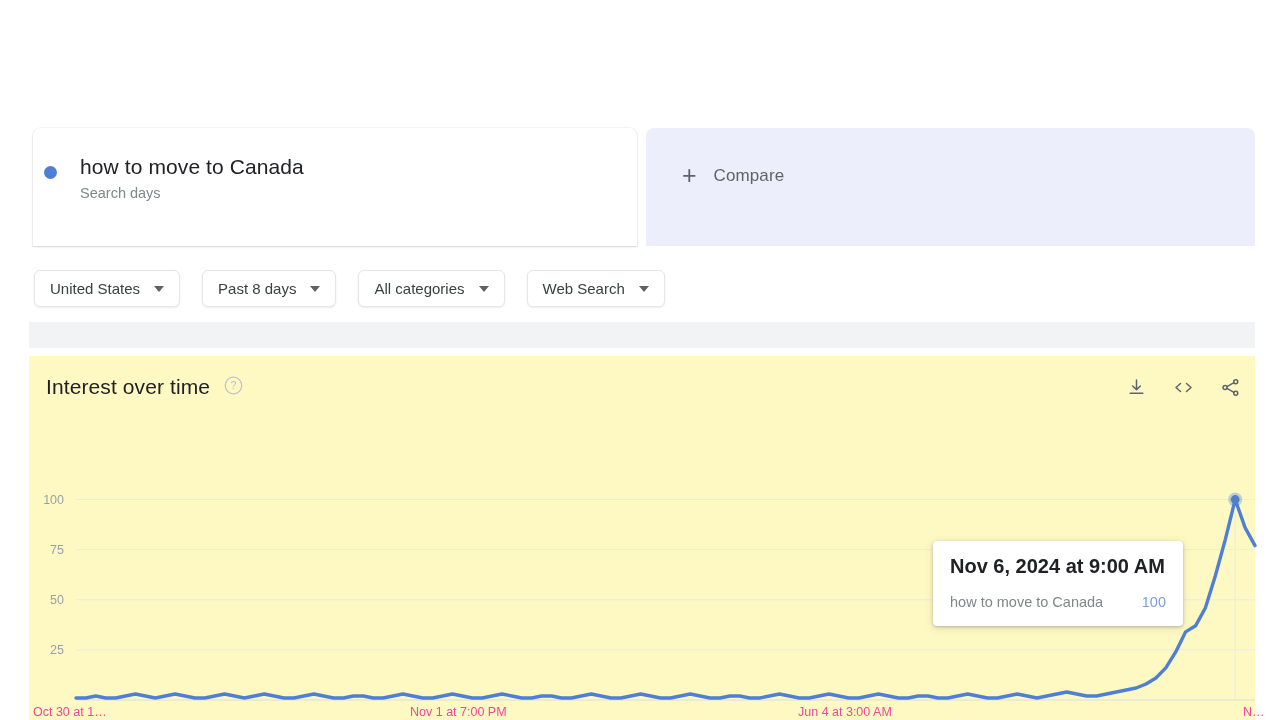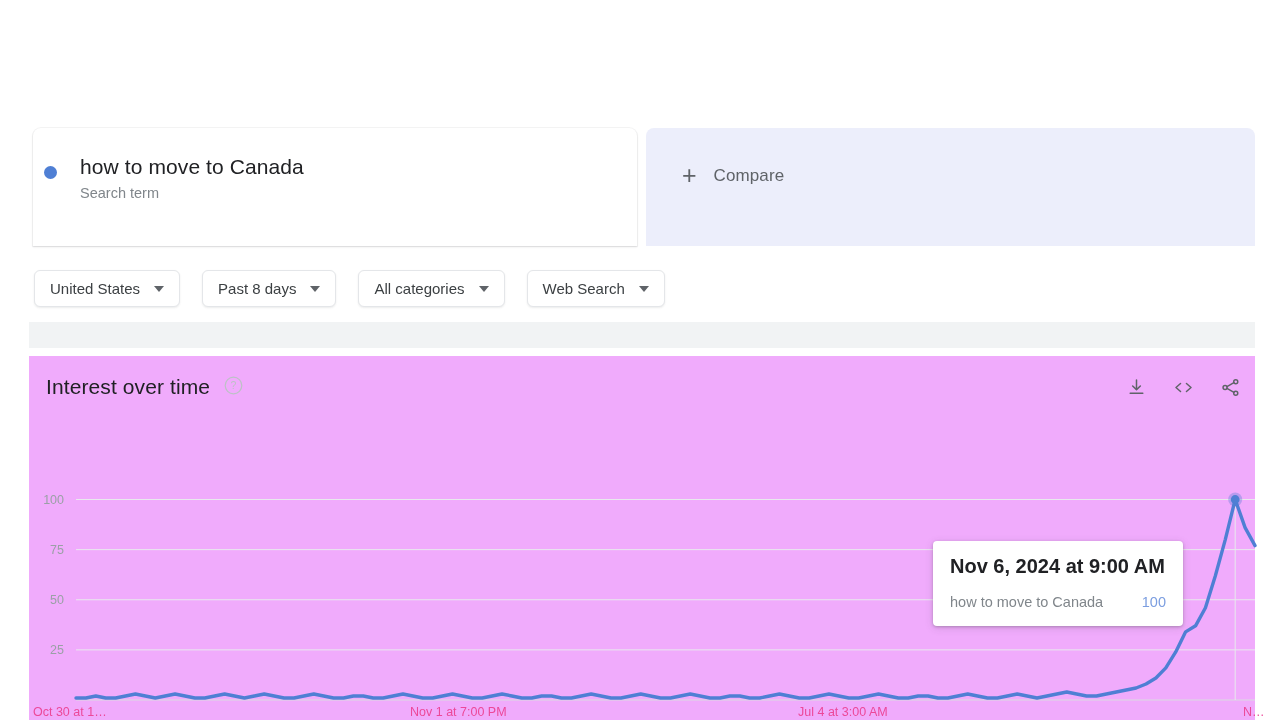--- a/index.html
+++ b/index.html
@@ -124,21 +124,21 @@
     background: #f1f3f4;
   }
 
   
   #chart-panel {
     position: absolute;
     left: 29px;
     top: 356px;
     width: 1226px;
     height: 364px;
-    background: #f0abfc;
+    background: #fef9c3;
   }
   #chart-head {
     position: absolute;
     left: 17px;
     top: 18px;
     display: flex;
     align-items: center;
   }
   #chart-title {
     font-size: 21px;
@@ -220,21 +220,21 @@
   }
 </style>
 </head>
 <body>
 
 <div id="term-bar">
   <div class="term-card">
     <div class="legend-dot"></div>
     <div class="term-text">
       <div class="term-title">how to move to Canada</div>
-      <div class="term-sub">Search term</div>
+      <div class="term-sub">Search days</div>
     </div>
   </div>
   <div class="compare-card">
     <span class="compare-plus">+</span>
     <span class="compare-label">Compare</span>
   </div>
 </div>
 
 <div id="filters">
   <div class="chip">
@@ -309,21 +309,21 @@
 
 <div id="ytick-layer">
     <div class="ytick" style="left: 22px; top: 492.5px;">100</div>
     <div class="ytick" style="left: 22px; top: 542.625px;">75</div>
     <div class="ytick" style="left: 22px; top: 592.75px;">50</div>
     <div class="ytick" style="left: 22px; top: 642.875px;">25</div>
   </div>
 <div id="xtick-layer">
     <div class="xtick" style="left: 33px; top: 705px;">Oct 30 at 1…</div>
     <div class="xtick" style="left: 410px; top: 705px;">Nov 1 at 7:00 PM</div>
-    <div class="xtick" style="left: 798px; top: 705px;">Jul 4 at 3:00 AM</div>
+    <div class="xtick" style="left: 798px; top: 705px;">Jun 4 at 3:00 AM</div>
     <div class="xtick" style="left: 1243px; top: 705px;">N…</div>
   </div>
 
 <div id="tooltip">
   <div id="tt-date">Nov 6, 2024 at 9:00 AM</div>
   <div id="tt-row">
     <span id="tt-term">how to move to Canada</span>
     <span id="tt-val">100</span>
   </div>
 </div>

